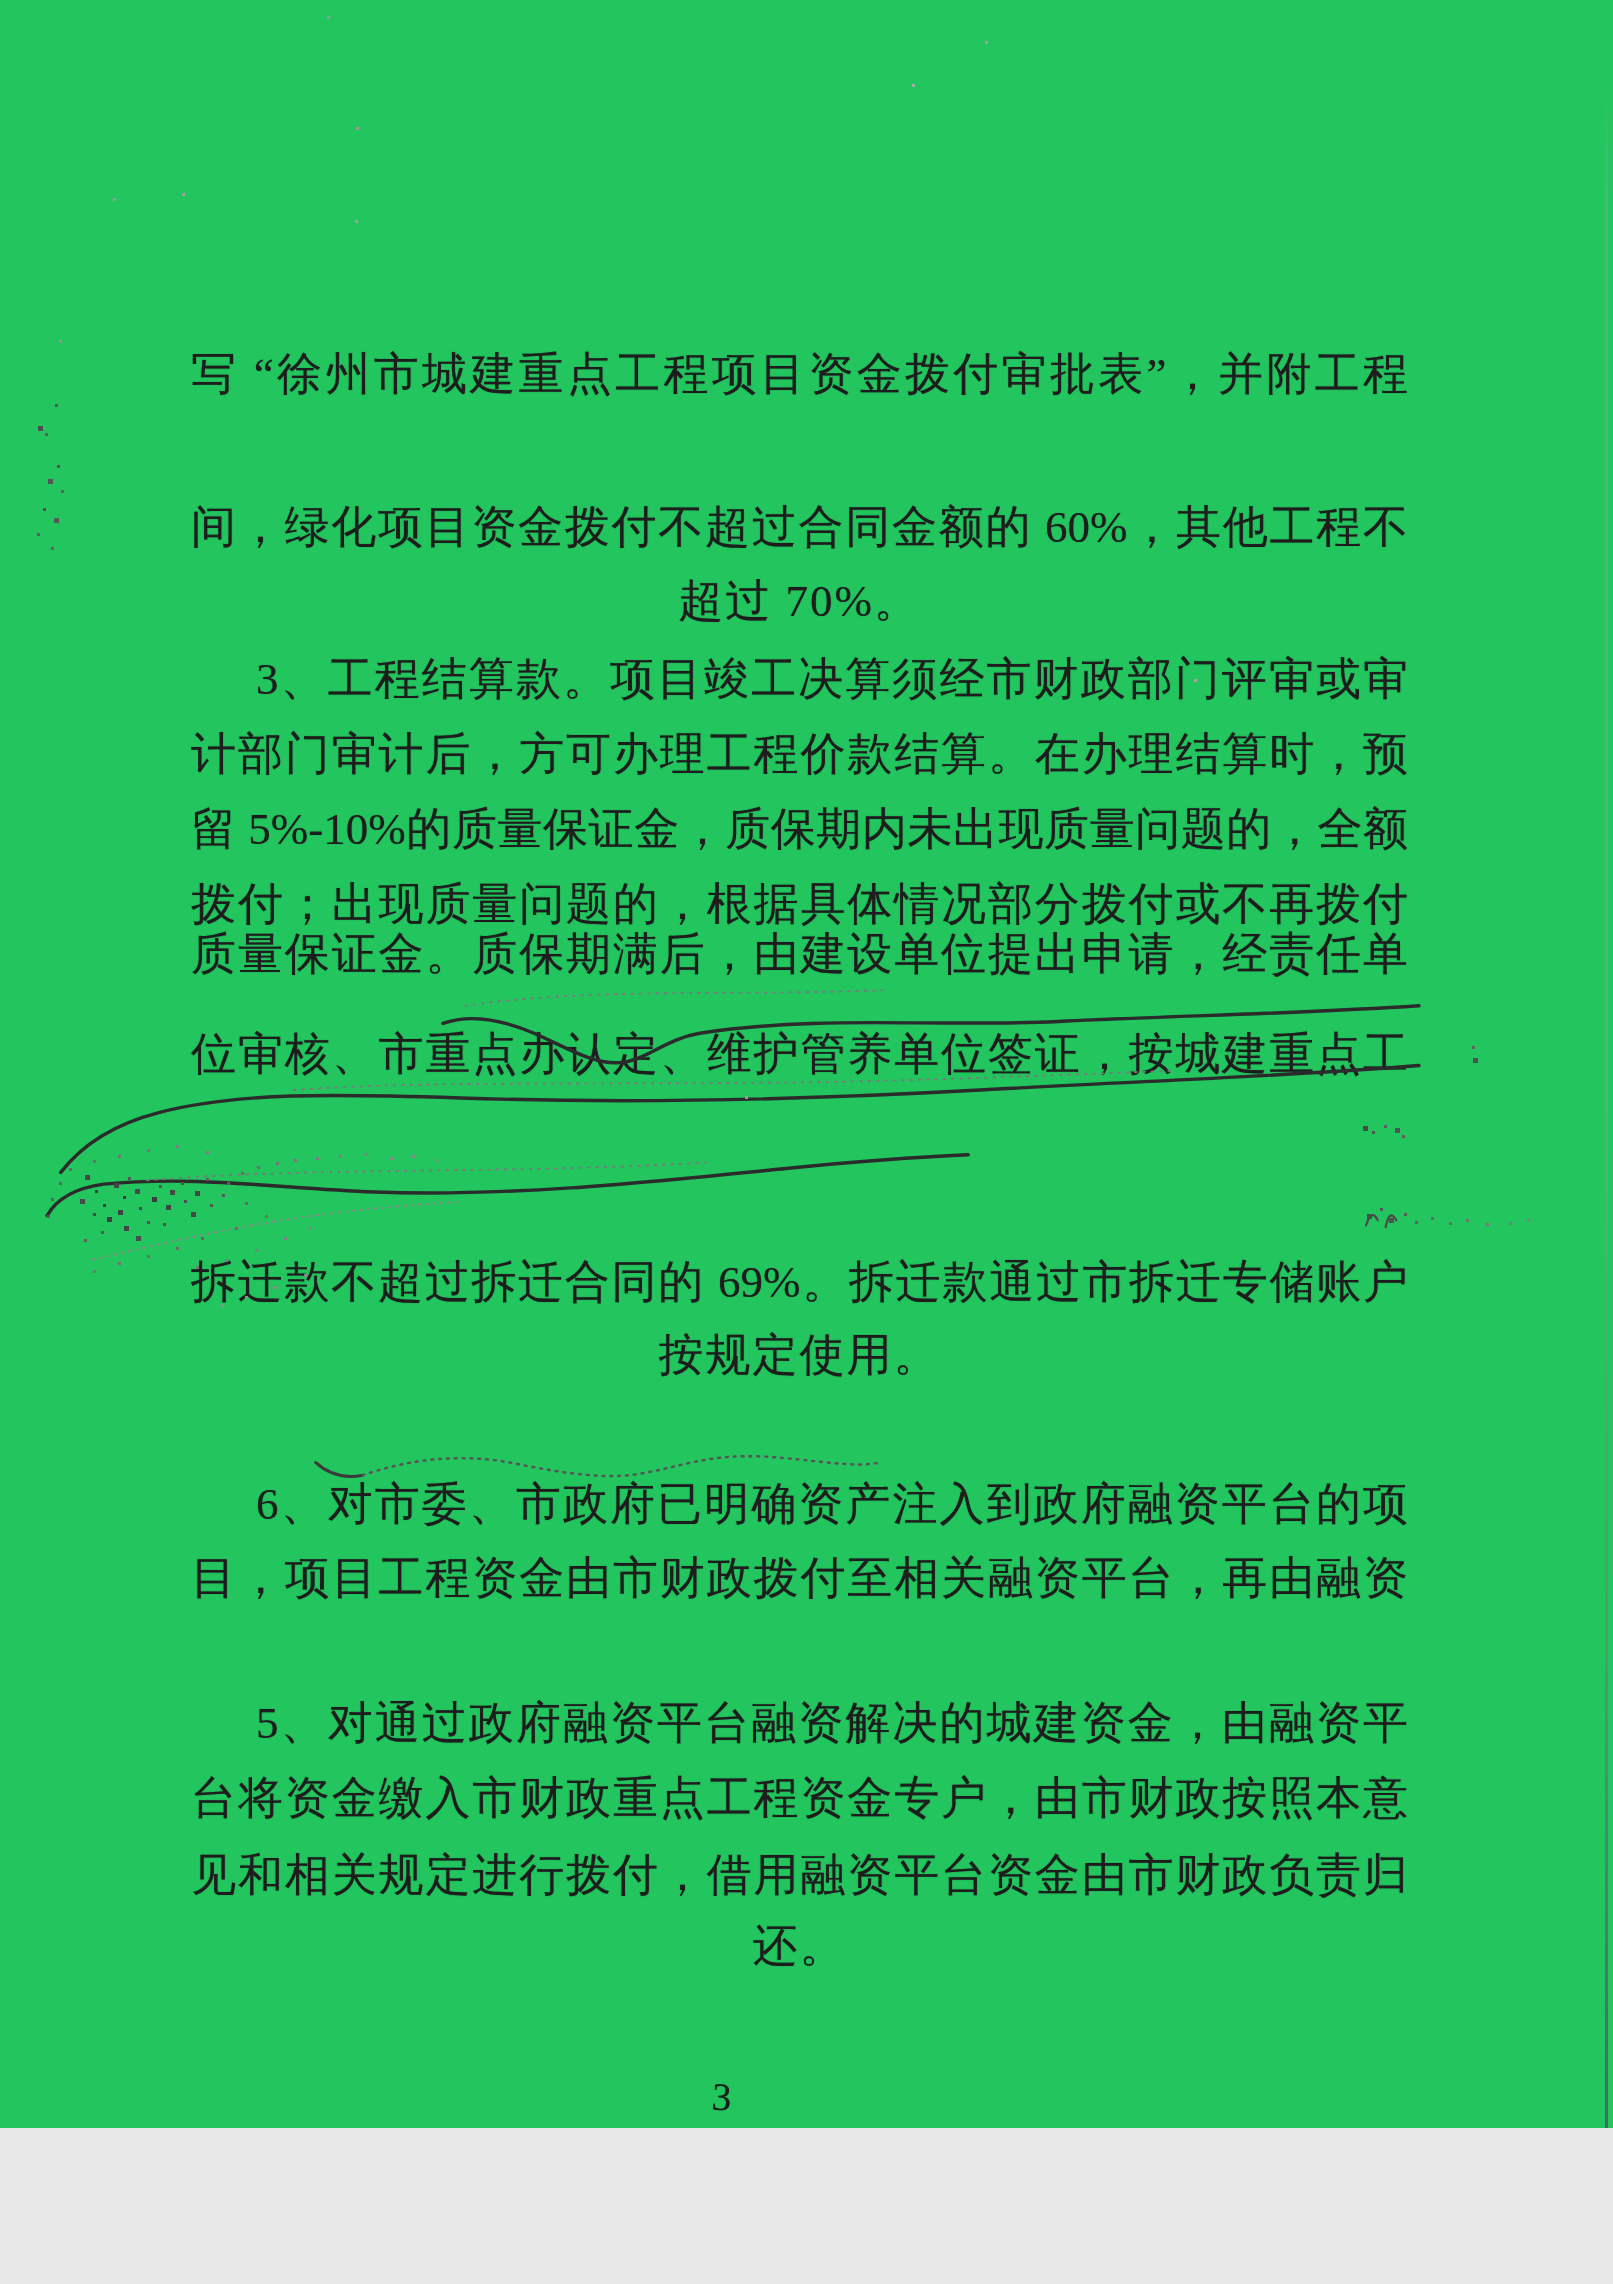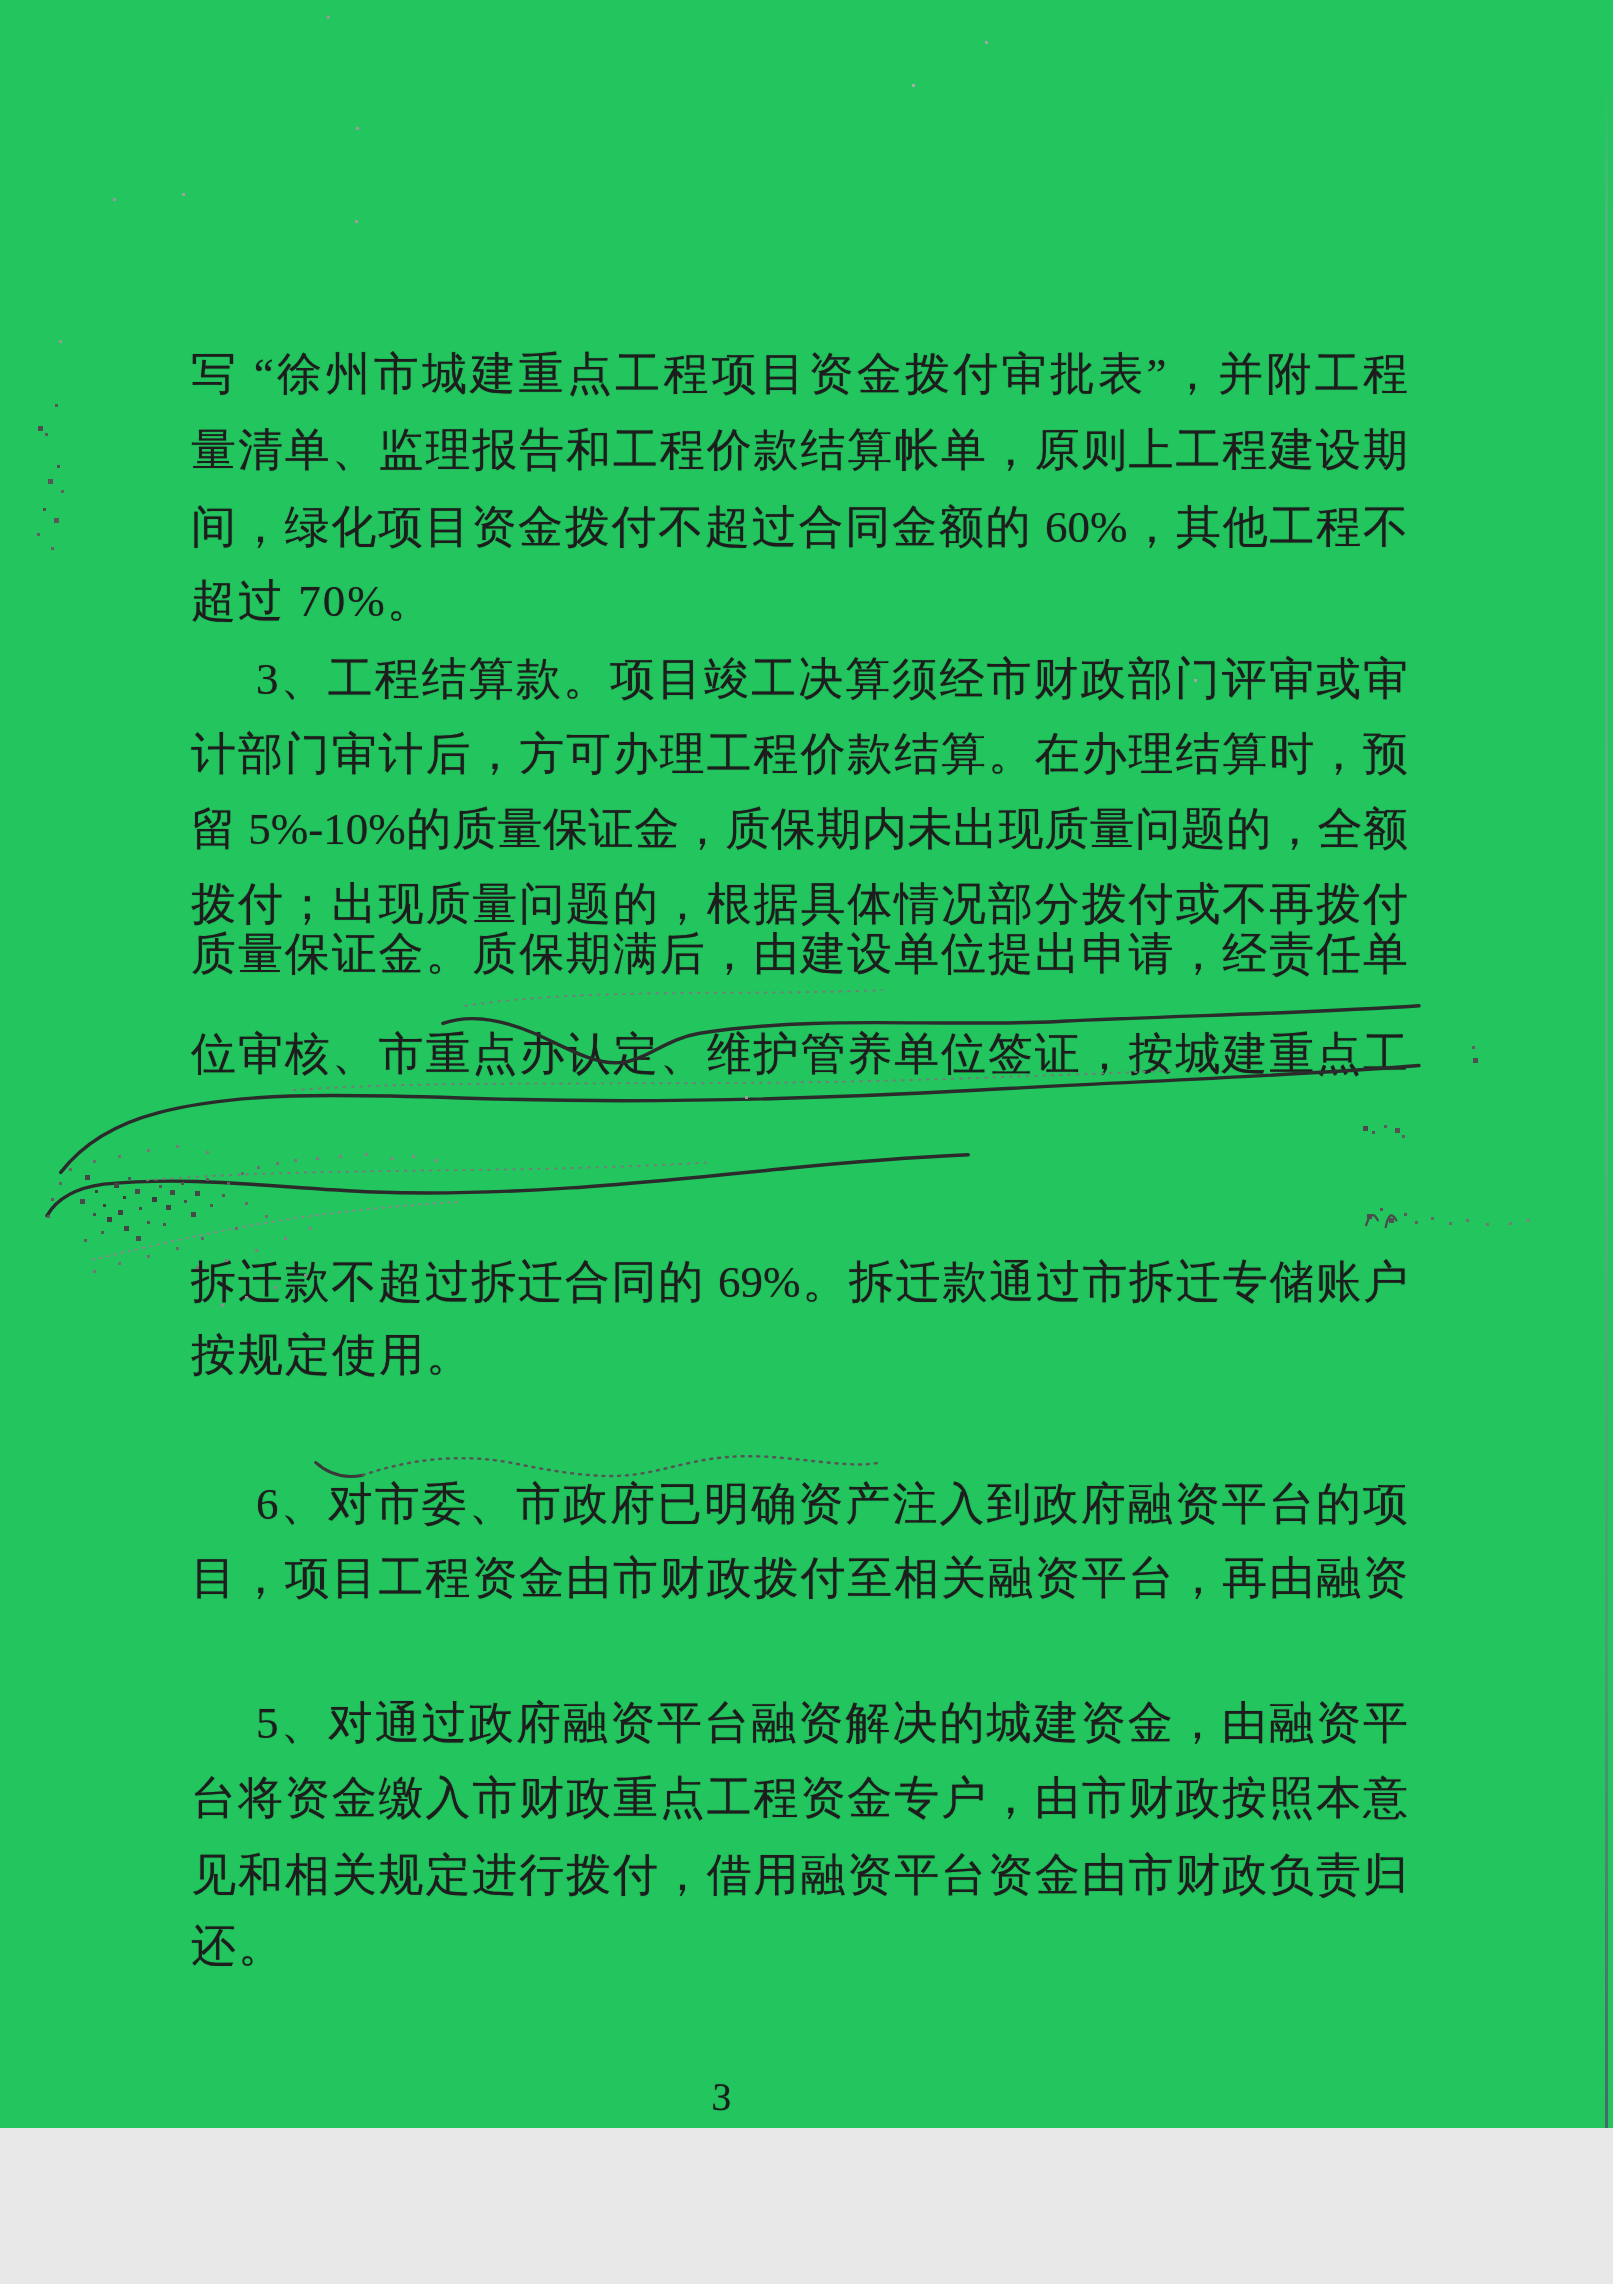--- a/index.html
+++ b/index.html
@@ -15,20 +15,21 @@
     position:absolute;
     left:191px;
     width:1217px;
     height:61px;
     line-height:61px;
     font-size:45px;
     color:#1d1d1d;
     letter-spacing:0;
     text-shadow:0 0 1px rgba(30,30,30,.55);
     white-space:normal;
+    text-align:center;
   }
   .full{text-align:justify;text-align-last:justify;}
   .short{letter-spacing:2px;white-space:nowrap;}
   .indent{text-indent:65px;}
   .l1{top:344px}.l2{top:420px}.l3{top:497px}.l4{top:571px}
   .l5{top:649px}.l6{top:724px}.l7{top:799px}.l8{top:874px}
   .l9{top:924px}.l10{top:1024px}.l11{top:1097px}
   .l12{top:1178px}.l13{top:1252px}.l14{top:1325px}
   .l15{top:1394px}
   .l16{top:1474px}.l17{top:1548px}.l18{top:1621px}
@@ -101,21 +102,20 @@
       1396px 1129px 0 1px #525252, 1402px 1135px 0 #5e5e5e;
   }
 </style>
 </head>
 <body>
 
 <div class="page">
 
   <div class="text-layer">
     <div class="line l1 full">写 “徐州市城建重点工程项目资金拨付审批表”，并附工程</div>
-    <div class="line l2 full">量清单、监理报告和工程价款结算帐单，原则上工程建设期</div>
     <div class="line l3 full">间，绿化项目资金拨付不超过合同金额的 60%，其他工程不</div>
     <div class="line l4 short">超过 70%。</div>
     <div class="line l5 full indent">3、工程结算款。项目竣工决算须经市财政部门评审或审</div>
     <div class="line l6 full">计部门审计后，方可办理工程价款结算。在办理结算时，预</div>
     <div class="line l7 full">留 5%-10%的质量保证金，质保期内未出现质量问题的，全额</div>
     <div class="line l8 full">拨付；出现质量问题的，根据具体情况部分拨付或不再拨付</div>
     <div class="line l9 full">质量保证金。质保期满后，由建设单位提出申请，经责任单</div>
     <div class="line l10 full">位审核、市重点办认定、维护管养单位签证，按城建重点工</div>
     <div class="line l13 full">拆迁款不超过拆迁合同的 69%。拆迁款通过市拆迁专储账户</div>
     <div class="line l14 short">按规定使用。</div>

